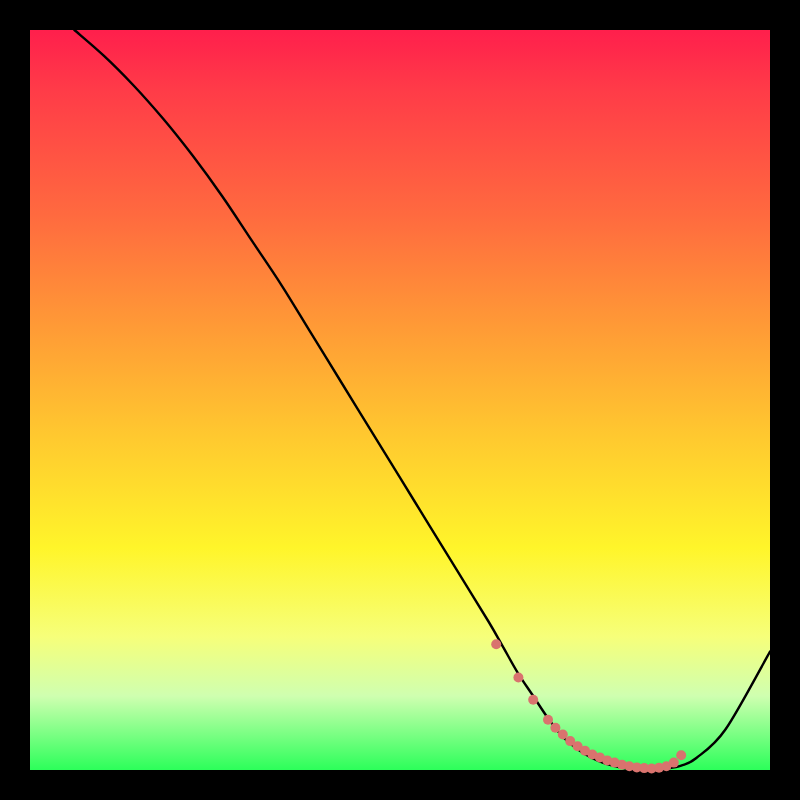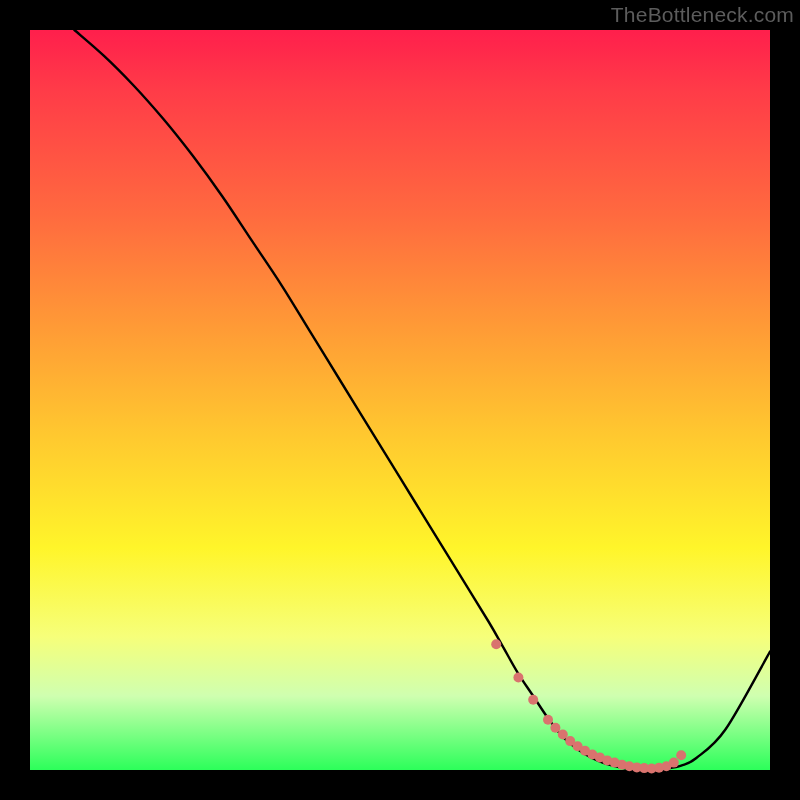--- a/index.html
+++ b/index.html
@@ -96,15 +96,14 @@
           <circle class="dot" cx="614.2" cy="738.1" r="5"></circle>
           <circle class="dot" cx="621.6" cy="738.5" r="5"></circle>
           <circle class="dot" cx="629.0" cy="737.8" r="5"></circle>
           <circle class="dot" cx="636.4" cy="736.3" r="5"></circle>
           <circle class="dot" cx="643.8" cy="732.6" r="5"></circle>
           <circle class="dot" cx="651.2" cy="725.2" r="5"></circle>
         </g>
     </svg>
   </div>
 
-  <div class="watermark">TheBottleneck.com</div>
 
 </div>
 
 </body></html>

